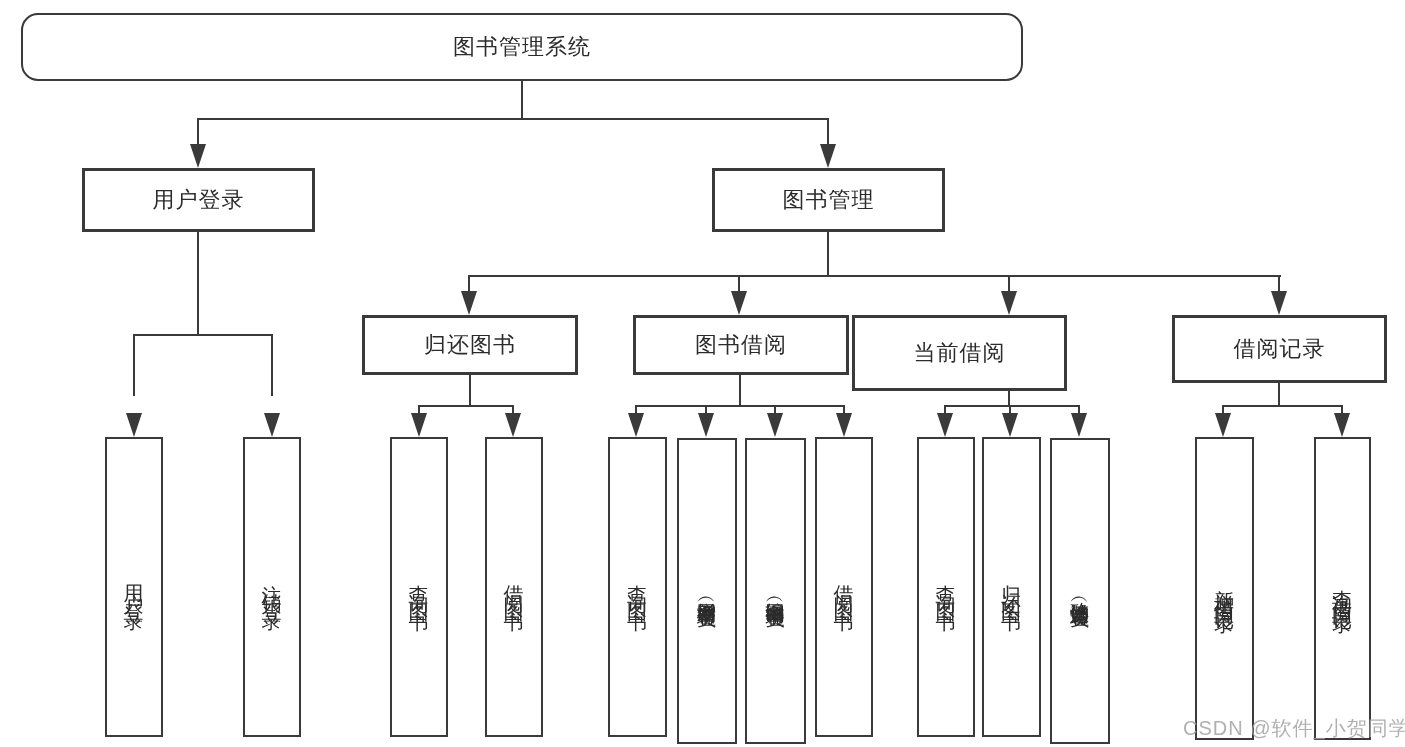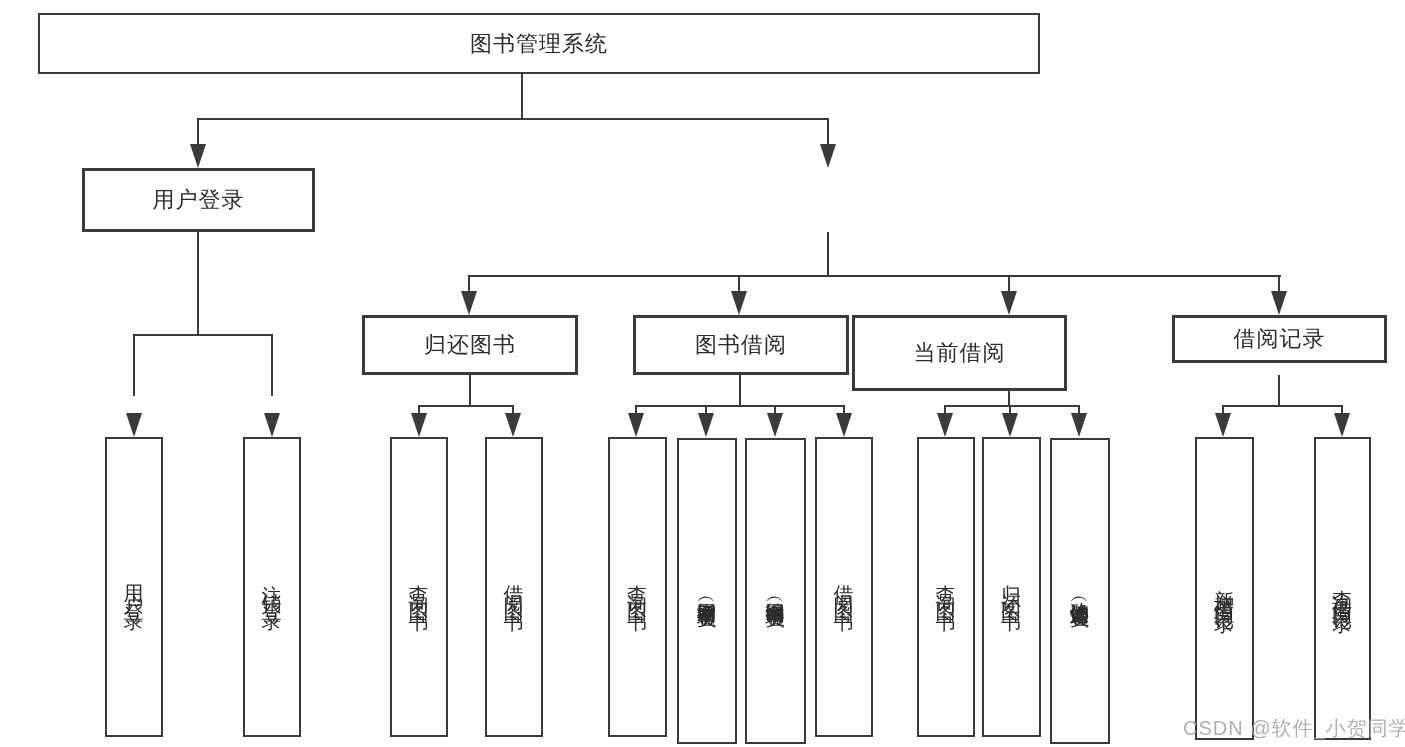--- a/index.html
+++ b/index.html
@@ -62,38 +62,41 @@
     z-index:3;
     opacity:.85;
     white-space:nowrap;
   }
 </style>
 </head>
 <body>
 
 <div class="canvas">
 
-  <div class="node root" style="left:38px;top:13px;width:1002px;height:61px;">
+  <div class="node root" style="left:21px;top:13px;width:1002px;height:68px;border-radius:17px;">
     <span>图书管理系统</span>
   </div>
 
   <div class="node" style="left:82px;top:168px;width:233px;height:64px;">
     <span>用户登录</span>
   </div>
+  <div class="node" style="left:712px;top:168px;width:233px;height:64px;">
+    <span>图书管理</span>
+  </div>
 
   <div class="node" style="left:362px;top:315px;width:216px;height:60px;">
     <span>归还图书</span>
   </div>
   <div class="node" style="left:633px;top:315px;width:216px;height:60px;text-align:center;">
     <span>图书借阅</span>
   </div>
   <div class="node" style="left:852px;top:315px;width:215px;height:76px;">
     <span>当前借阅</span>
   </div>
-  <div class="node" style="left:1172px;top:315px;width:215px;height:48px;">
+  <div class="node" style="left:1172px;top:315px;width:215px;height:68px;">
     <span>借阅记录</span>
   </div>
 
   <div class="leaf" style="left:105px;top:437px;width:58px;height:300px;">
     <span>用户登录</span>
   </div>
   <div class="leaf" style="left:243px;top:437px;width:58px;height:300px;">
     <span>注销登录</span>
   </div>
 

